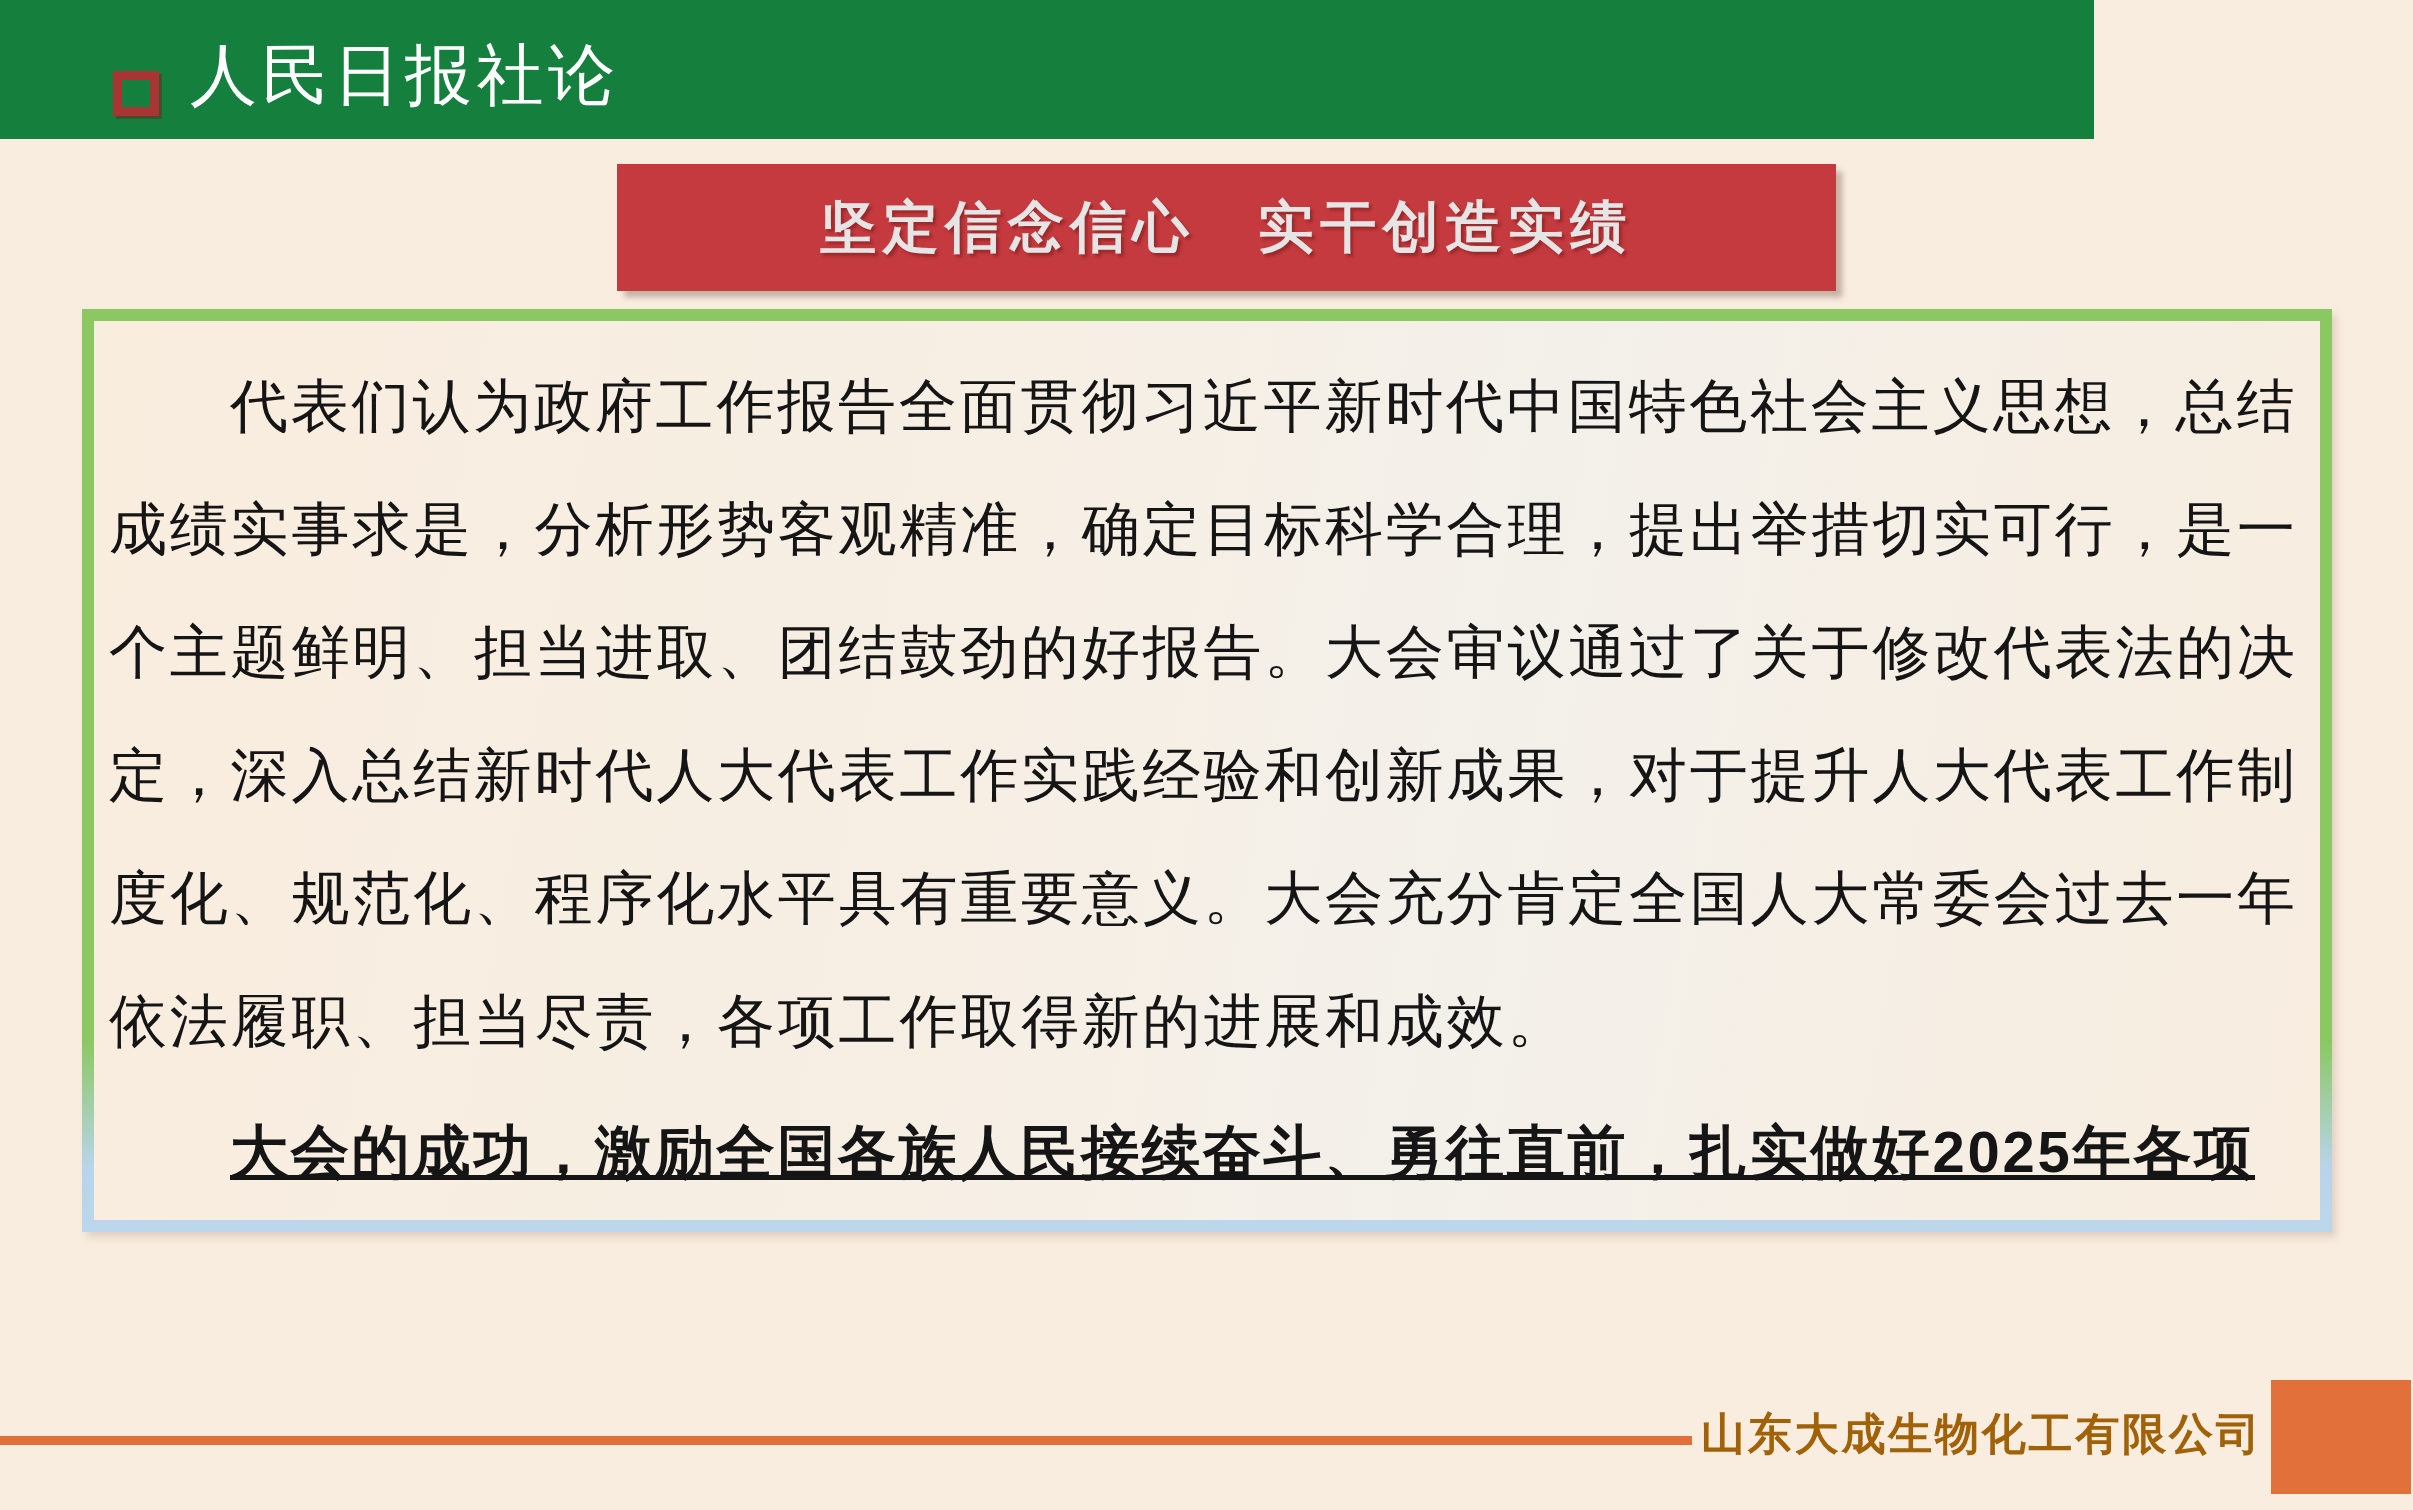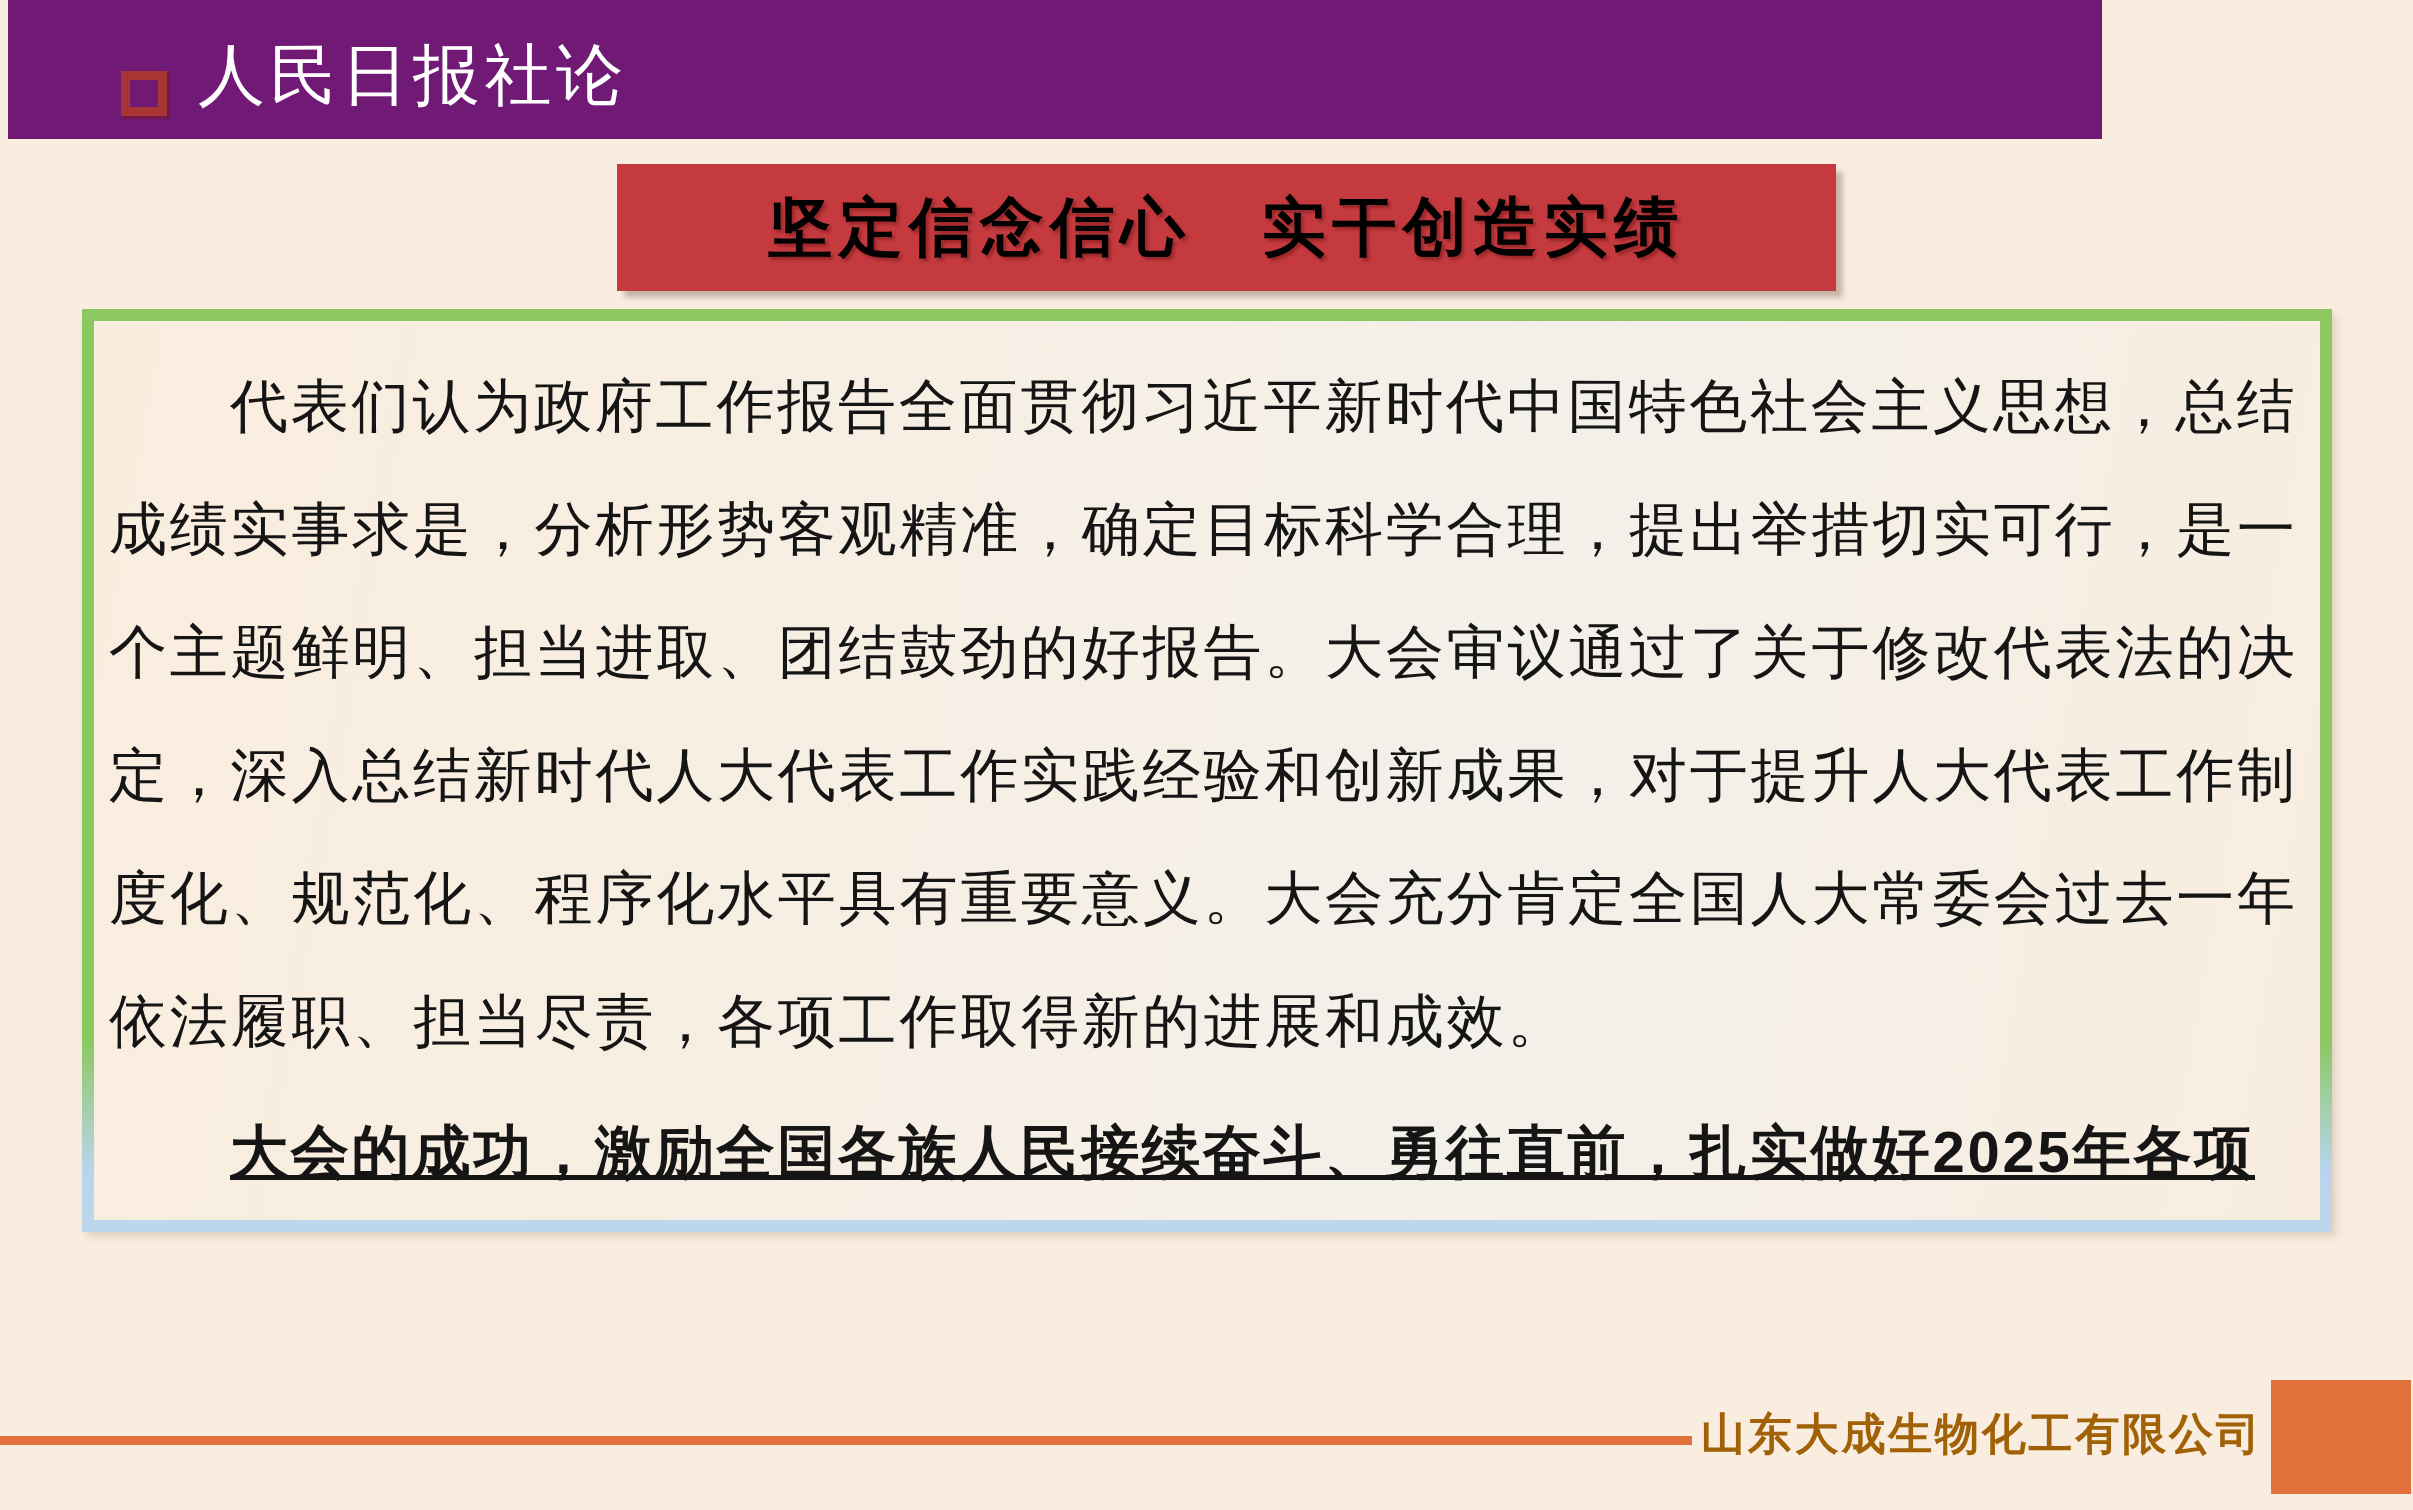--- a/index.html
+++ b/index.html
@@ -1,37 +1,37 @@
 <!DOCTYPE html>
 <html style="font-size:15px"><head>
 <meta charset="utf-8">
 <style>
   html,body{margin:0;padding:0;background:#F9EDE0;}
   .slide{
     position:relative;width:2413px;height:1510px;background:#F9EDE0;
     overflow:hidden;font-family:"Liberation Sans",sans-serif;
   }
   
-  .topbar{position:absolute;left:8px;top:0;width:2094px;height:139px;background:#701a75;}
+  .topbar{position:absolute;left:0;top:0;width:2094px;height:139px;background:#15803d;}
   .bullet{
     position:absolute;left:113px;top:71px;width:46px;height:45px;box-sizing:border-box;
     border:9.3px solid #A93434;box-shadow:2.8px 2.8px 0 rgba(120,20,20,.45);
   }
   .topbar-title{
     position:absolute;left:190px;top:41px;margin:0;color:#FFFFFF;
     font-size:67px;font-weight:normal;letter-spacing:4.6px;line-height:1;white-space:pre;
   }
   
   .banner{
     position:absolute;left:617px;top:164px;width:1219px;height:127px;background:#C43A3E;
     box-shadow:6.5px 6.5px 5.6px rgba(120,90,75,.40);
     display:flex;align-items:center;justify-content:center;
   }
   .banner-text{
-    color:#000000;font-size:64px;font-weight:bold;letter-spacing:6.5px;white-space:pre;
+    color:#e5e5e5;font-size:56px;font-weight:bold;letter-spacing:6.5px;white-space:pre;
     text-shadow:2.8px 2.8px 2.8px rgba(80,10,10,.35);
   }
   
   .content-box{
     position:absolute;left:82px;top:309px;width:2250px;height:923px;box-sizing:border-box;
     border:12px solid;
     border-image:linear-gradient(to bottom,#8BC862 0%,#8BC862 80%,#B9D4EA 94%,#BCD7EC 100%) 1;
     background:linear-gradient(100deg,#F9EDDE 0%,#F6EFE5 45%,#F3F0EA 62%,#F8EDDF 100%);
     padding:24px 28px 0 15px;overflow:hidden;
     box-shadow:4.6px 5.6px 7.4px rgba(170,140,115,.30);

